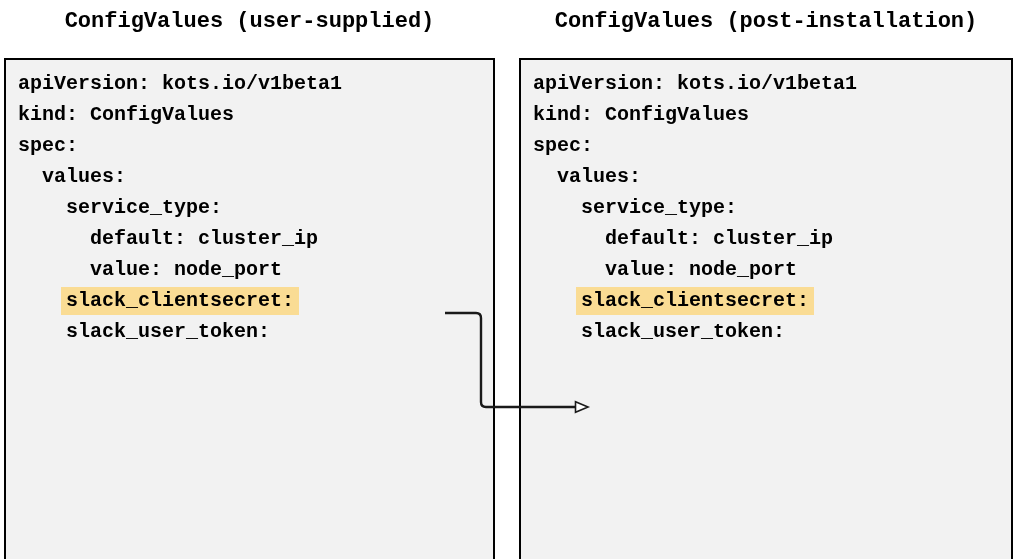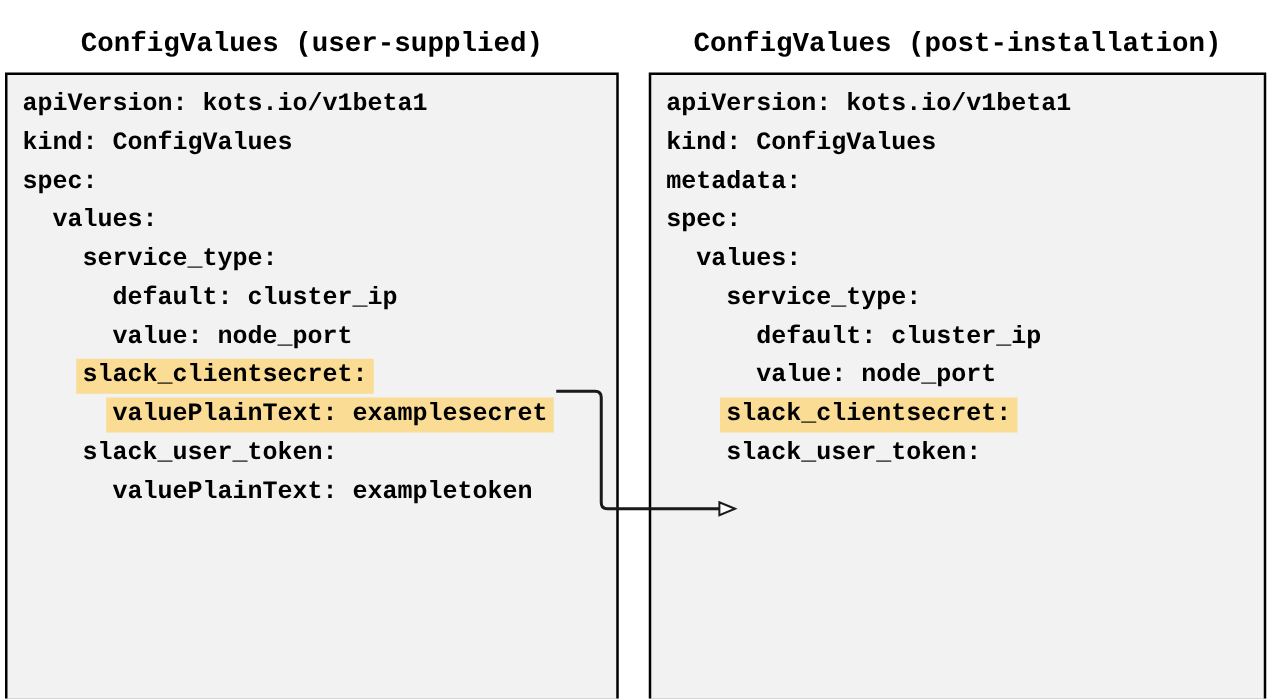--- a/index.html
+++ b/index.html
@@ -11,21 +11,21 @@
   html,body{background:#ffffff;}
   .stage{
     position:relative;
     width:1019px;height:559px;
     background:#ffffff;
     font-family:"Liberation Mono","DejaVu Sans Mono",monospace;
     overflow:hidden;
   }
   .panel-title{
     position:absolute;
-    top:21px;height:30px;
+    top:7px;height:30px;
     font-size:22px;line-height:30px;
     font-weight:700;color:var(--ink);
     text-align:center;
     white-space:pre;
   }
   .panel-title.left{left:4px;width:491px;}
   .panel-title.right{left:519px;width:494px;}
   .panel{
     position:absolute;top:58px;height:503px;
     background:var(--panel-bg);
@@ -63,31 +63,28 @@
   <div class="panel left">
     <div>
         <div class="line" style="padding-left: 0ch;"><span>apiVersion: kots.io/v1beta1</span></div>
         <div class="line" style="padding-left: 0ch;"><span>kind: ConfigValues</span></div>
         <div class="line" style="padding-left: 0ch;"><span>spec:</span></div>
         <div class="line" style="padding-left: 2ch;"><span>values:</span></div>
         <div class="line" style="padding-left: 4ch;"><span>service_type:</span></div>
         <div class="line" style="padding-left: 6ch;"><span>default: cluster_ip</span></div>
         <div class="line" style="padding-left: 6ch;"><span>value: node_port</span></div>
         <div class="line" style="padding-left: 4ch;"><span class="hl">slack_clientsecret:</span></div>
-        <div class="line" style="padding-left: 6ch;"><span class="hl">valuePlainText: examplesecret</span></div>
         <div class="line" style="padding-left: 4ch;"><span>slack_user_token:</span></div>
-        <div class="line" style="padding-left: 6ch;"><span>valuePlainText: exampletoken</span></div>
       </div>
   </div>
 
   <div class="panel right">
     <div>
         <div class="line" style="padding-left: 0ch;"><span>apiVersion: kots.io/v1beta1</span></div>
         <div class="line" style="padding-left: 0ch;"><span>kind: ConfigValues</span></div>
-        <div class="line" style="padding-left: 0ch;"><span>metadata:</span></div>
         <div class="line" style="padding-left: 0ch;"><span>spec:</span></div>
         <div class="line" style="padding-left: 2ch;"><span>values:</span></div>
         <div class="line" style="padding-left: 4ch;"><span>service_type:</span></div>
         <div class="line" style="padding-left: 6ch;"><span>default: cluster_ip</span></div>
         <div class="line" style="padding-left: 6ch;"><span>value: node_port</span></div>
         <div class="line" style="padding-left: 4ch;"><span class="hl">slack_clientsecret:</span></div>
         <div class="line" style="padding-left: 4ch;"><span>slack_user_token:</span></div>
       </div>
   </div>
 

